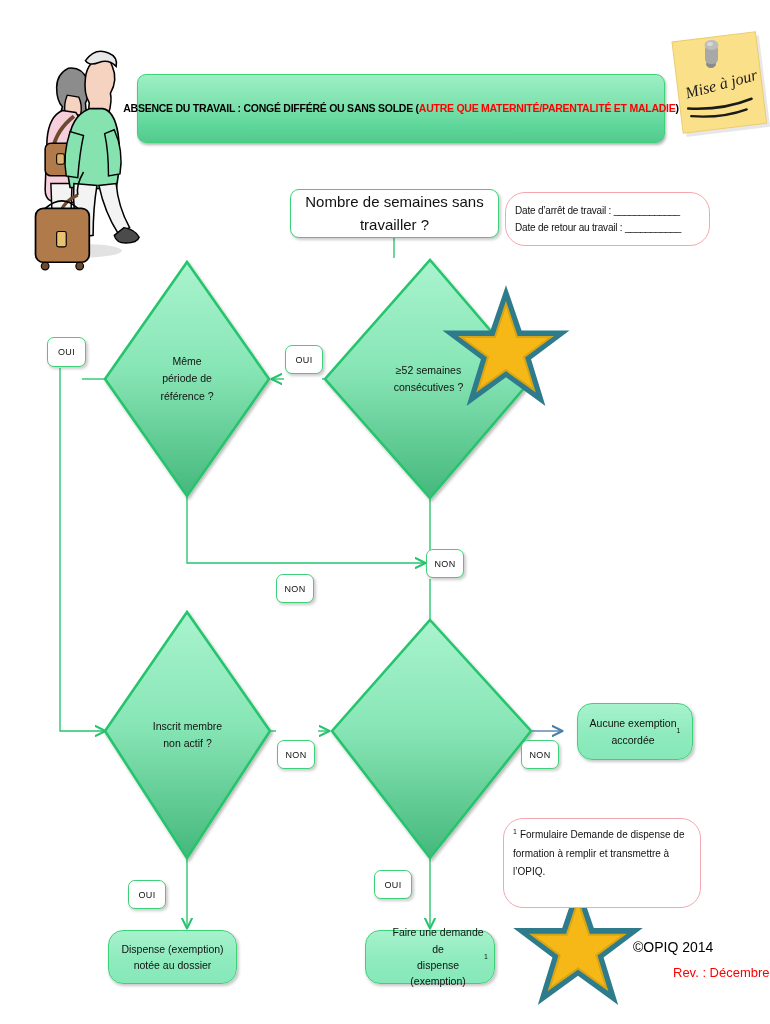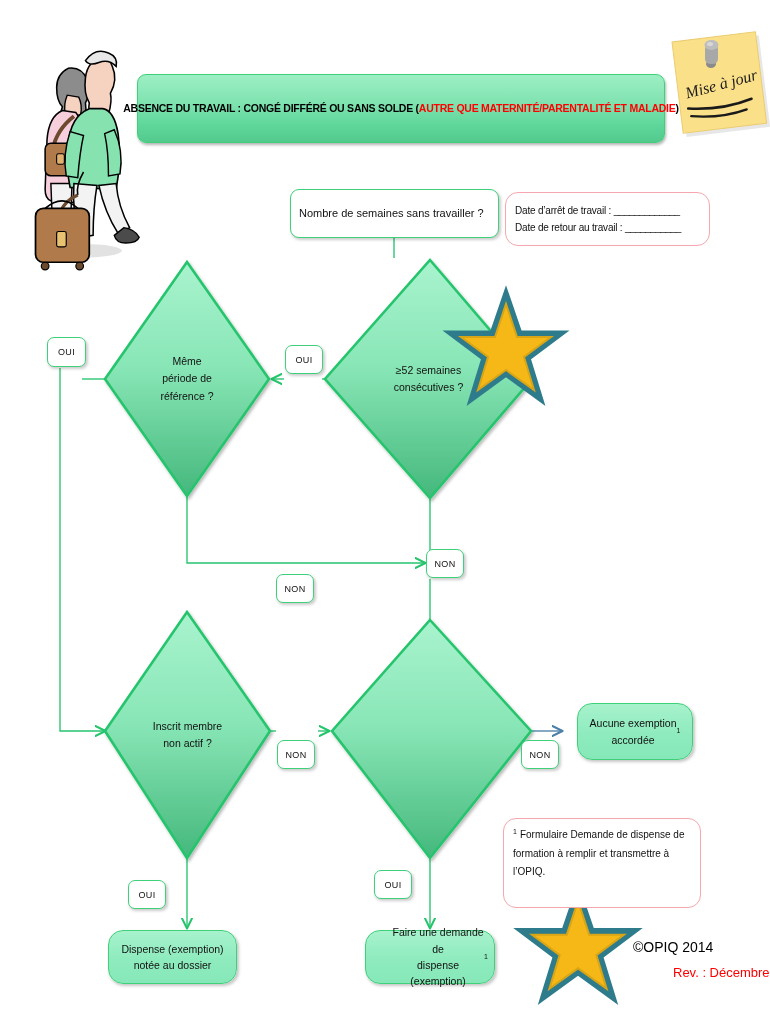--- a/index.html
+++ b/index.html
@@ -34,27 +34,27 @@
     background:linear-gradient(180deg,#A7F2CC 0%,#8EEBBE 55%,#86E8B8 100%);
     box-shadow:1.5px 2px 3px rgba(0,0,0,.22);
     display:flex;align-items:center;justify-content:center;
     text-align:center;color:#111;font-size:10.5px;line-height:1.55;
     padding:4px 6px;
   }
   .wbox{
     position:absolute;box-sizing:border-box;
     border:1.3px solid #3FD07A;border-radius:9px;background:#ffffff;
     box-shadow:1.5px 2px 3px rgba(0,0,0,.20);
-    display:flex;align-items:center;justify-content:flex-start;
-    text-align:center;color:#111;font-size:11px;line-height:1.5;
+    display:flex;align-items:center;justify-content:flex-end;
+    text-align:center;color:#111;font-size:15px;line-height:1.5;
     padding:4px 8px;
   }
   .pinkbox{
     position:absolute;box-sizing:border-box;
-    border:1.4px solid #F4A7AE;border-radius:13px;background:#ffffff;
+    border:1.4px solid #F4A7AE;border-radius:20px;background:#ffffff;
     display:flex;flex-direction:column;justify-content:center;
     color:#111;font-size:10px;line-height:1.75;
     padding:4px 9px;
   }
   .pinkbox.fn{justify-content:flex-start;padding-top:7px;line-height:1.85;}
   .dline{letter-spacing:-0.2px;white-space:nowrap;}
   .blank{letter-spacing:-0.5px;}
 
   
   .tag{

